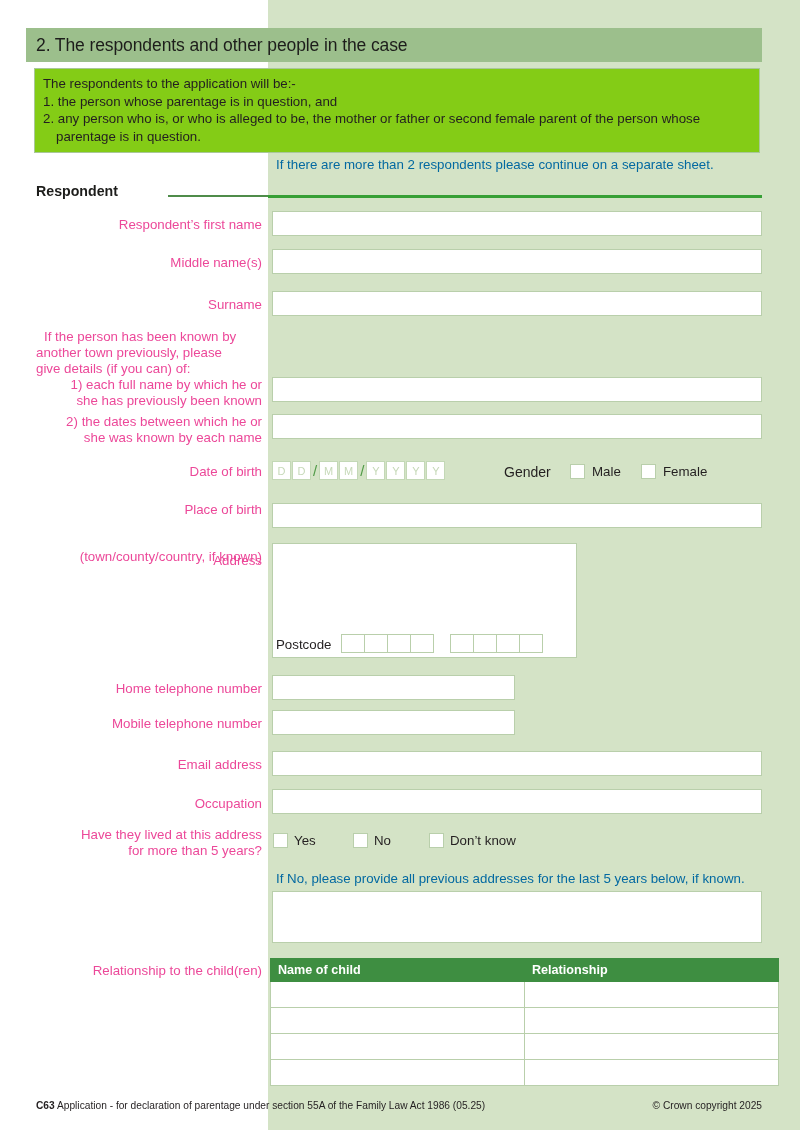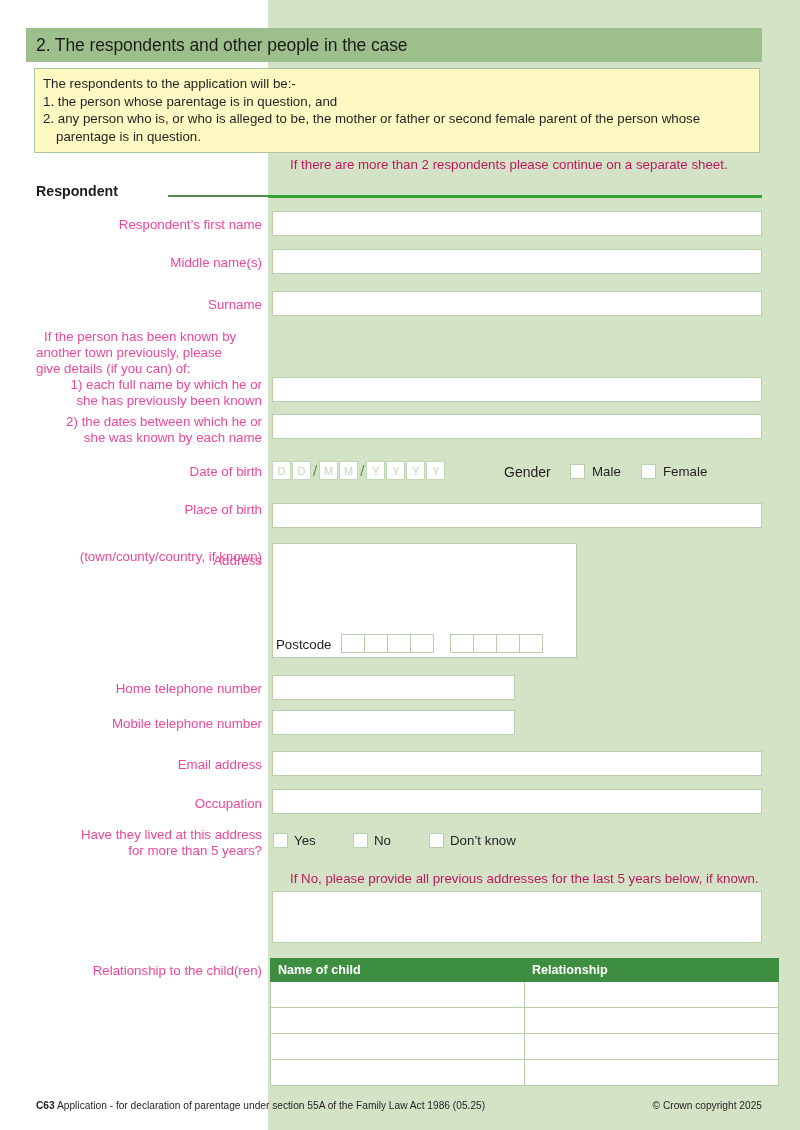--- a/index.html
+++ b/index.html
@@ -51,21 +51,21 @@
     letter-spacing: -0.1px;
   }
 
   
   .instruction-box {
     position: absolute;
     left: 34px;
     top: 68px;
     width: 726px;
     min-height: 72px;
-    background: #fef9c3;
+    background: #84cc16;
     border: 1px solid #a9c79a;
     box-sizing: border-box;
     padding: 6px 8px 7px 8px;
   }
   .instruction-line {
     font-size: 13.3px;
     line-height: 17.6px;
     color: #231f20;
     white-space: nowrap;
   }
@@ -74,22 +74,22 @@
     text-indent: -13px;
   }
   .instruction-line.cont {
     padding-left: 13px;
   }
 
   
   .band-note {
     position: absolute;
     font-size: 13.3px;
-    color: #be185d;
-    left: 290px;
+    color: #0369a1;
+    left: 276px;
   }
   .note-continue { top: 157px; }
 
   
   .respondent-label {
     position: absolute;
     left: 36px;
     top: 183px;
     font-size: 14.2px;
     font-weight: bold;

